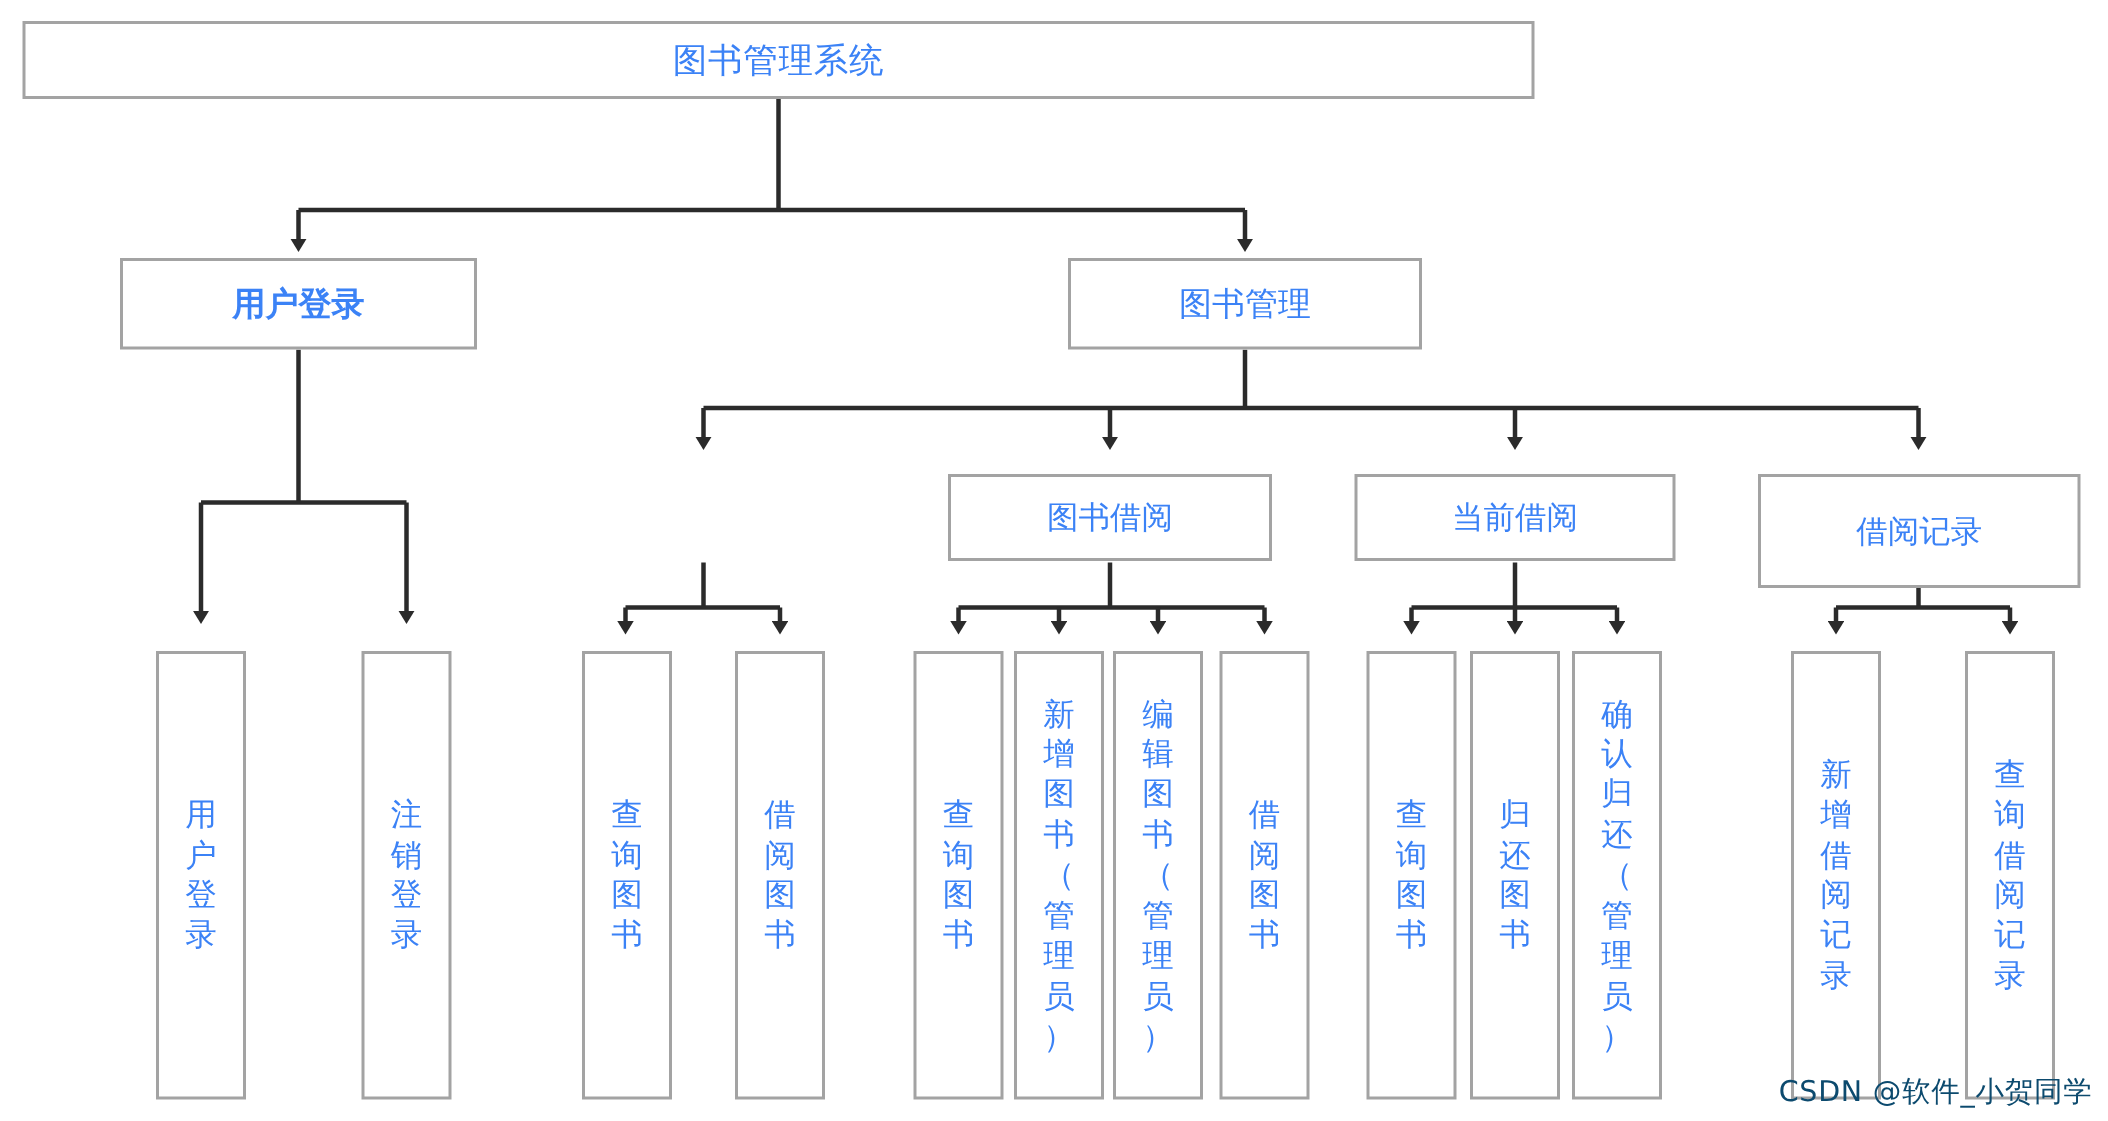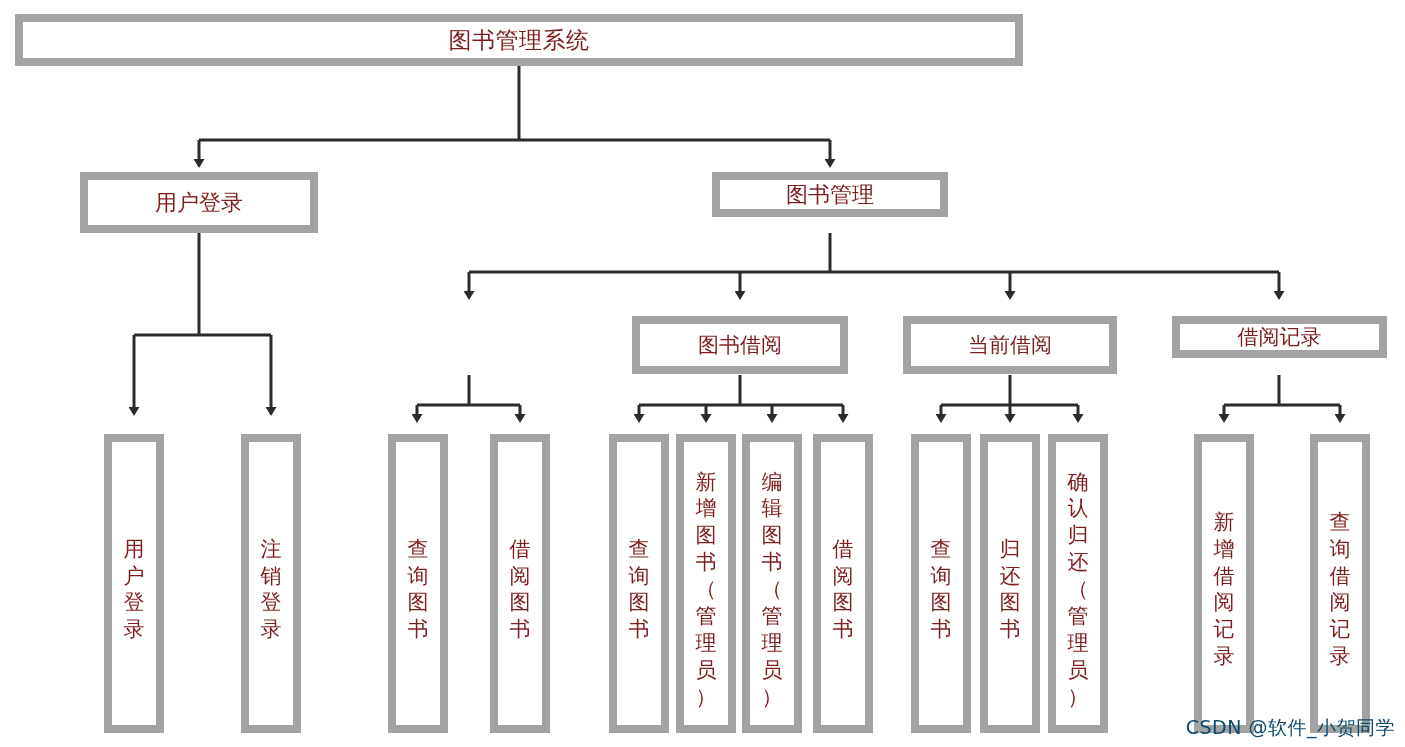--- a/index.html
+++ b/index.html
@@ -22,25 +22,25 @@
     left: 0;
     top: 0;
     width: 1405px;
     height: 747px;
     pointer-events: none;
   }
   .node {
     position: absolute;
     box-sizing: border-box;
     background: #ffffff;
-    border: 8px solid #a3a3a3;
+    border: 2px solid #a3a3a3;
     display: flex;
     align-items: center;
     justify-content: center;
-    color: #7f1d1d;
+    color: #3b82f6;
   }
   .node.h {
     font-size: 23px;
     letter-spacing: 0.5px;
   }
   .node.lvl2 { font-size: 22px; }
   .node.lvl3 { font-size: 21px; }
   
   .node.leaf {
     align-items: flex-start;
@@ -122,34 +122,34 @@
       <path d="M1224,405 L1340,405"></path>
       <path d="M1224,405 L1224,415" marker-end="url(#arrow)"></path>
       <path d="M1340,405 L1340,415" marker-end="url(#arrow)"></path>
     </g>
   </svg>
 
   <div class="node h" style="left:15px; top:14px; width:1008px; height:52px;">
     <span>图书管理系统</span>
   </div>
 
-  <div class="node lvl2" style="left:80px; top:172px; width:238px; height:61px;">
+  <div class="node lvl2" style="left:80px; top:172px; width:238px; height:61px;font-weight:bold;">
     <span>用户登录</span>
   </div>
-  <div class="node lvl2" style="left:712px; top:172px; width:236px; height:45px;">
+  <div class="node lvl2" style="left:712px; top:172px; width:236px; height:61px;">
     <span>图书管理</span>
   </div>
 
   <div class="node lvl3" style="left:632px; top:316px; width:216px; height:58px;">
     <span>图书借阅</span>
   </div>
   <div class="node lvl3" style="left:903px; top:316px; width:214px; height:58px;">
     <span>当前借阅</span>
   </div>
-  <div class="node lvl3" style="left:1172px; top:316px; width:215px; height:42px;">
+  <div class="node lvl3" style="left:1172px; top:316px; width:215px; height:76px;">
     <span>借阅记录</span>
   </div>
 
   <div class="node leaf" style="left:104px; top:434px; width:60px; height:299px;">
     <span class="vtext" style="margin-top: 93.74px;">
         <span class="ch">用</span>
         <span class="ch">户</span>
         <span class="ch">登</span>
         <span class="ch">录</span>
       </span>

